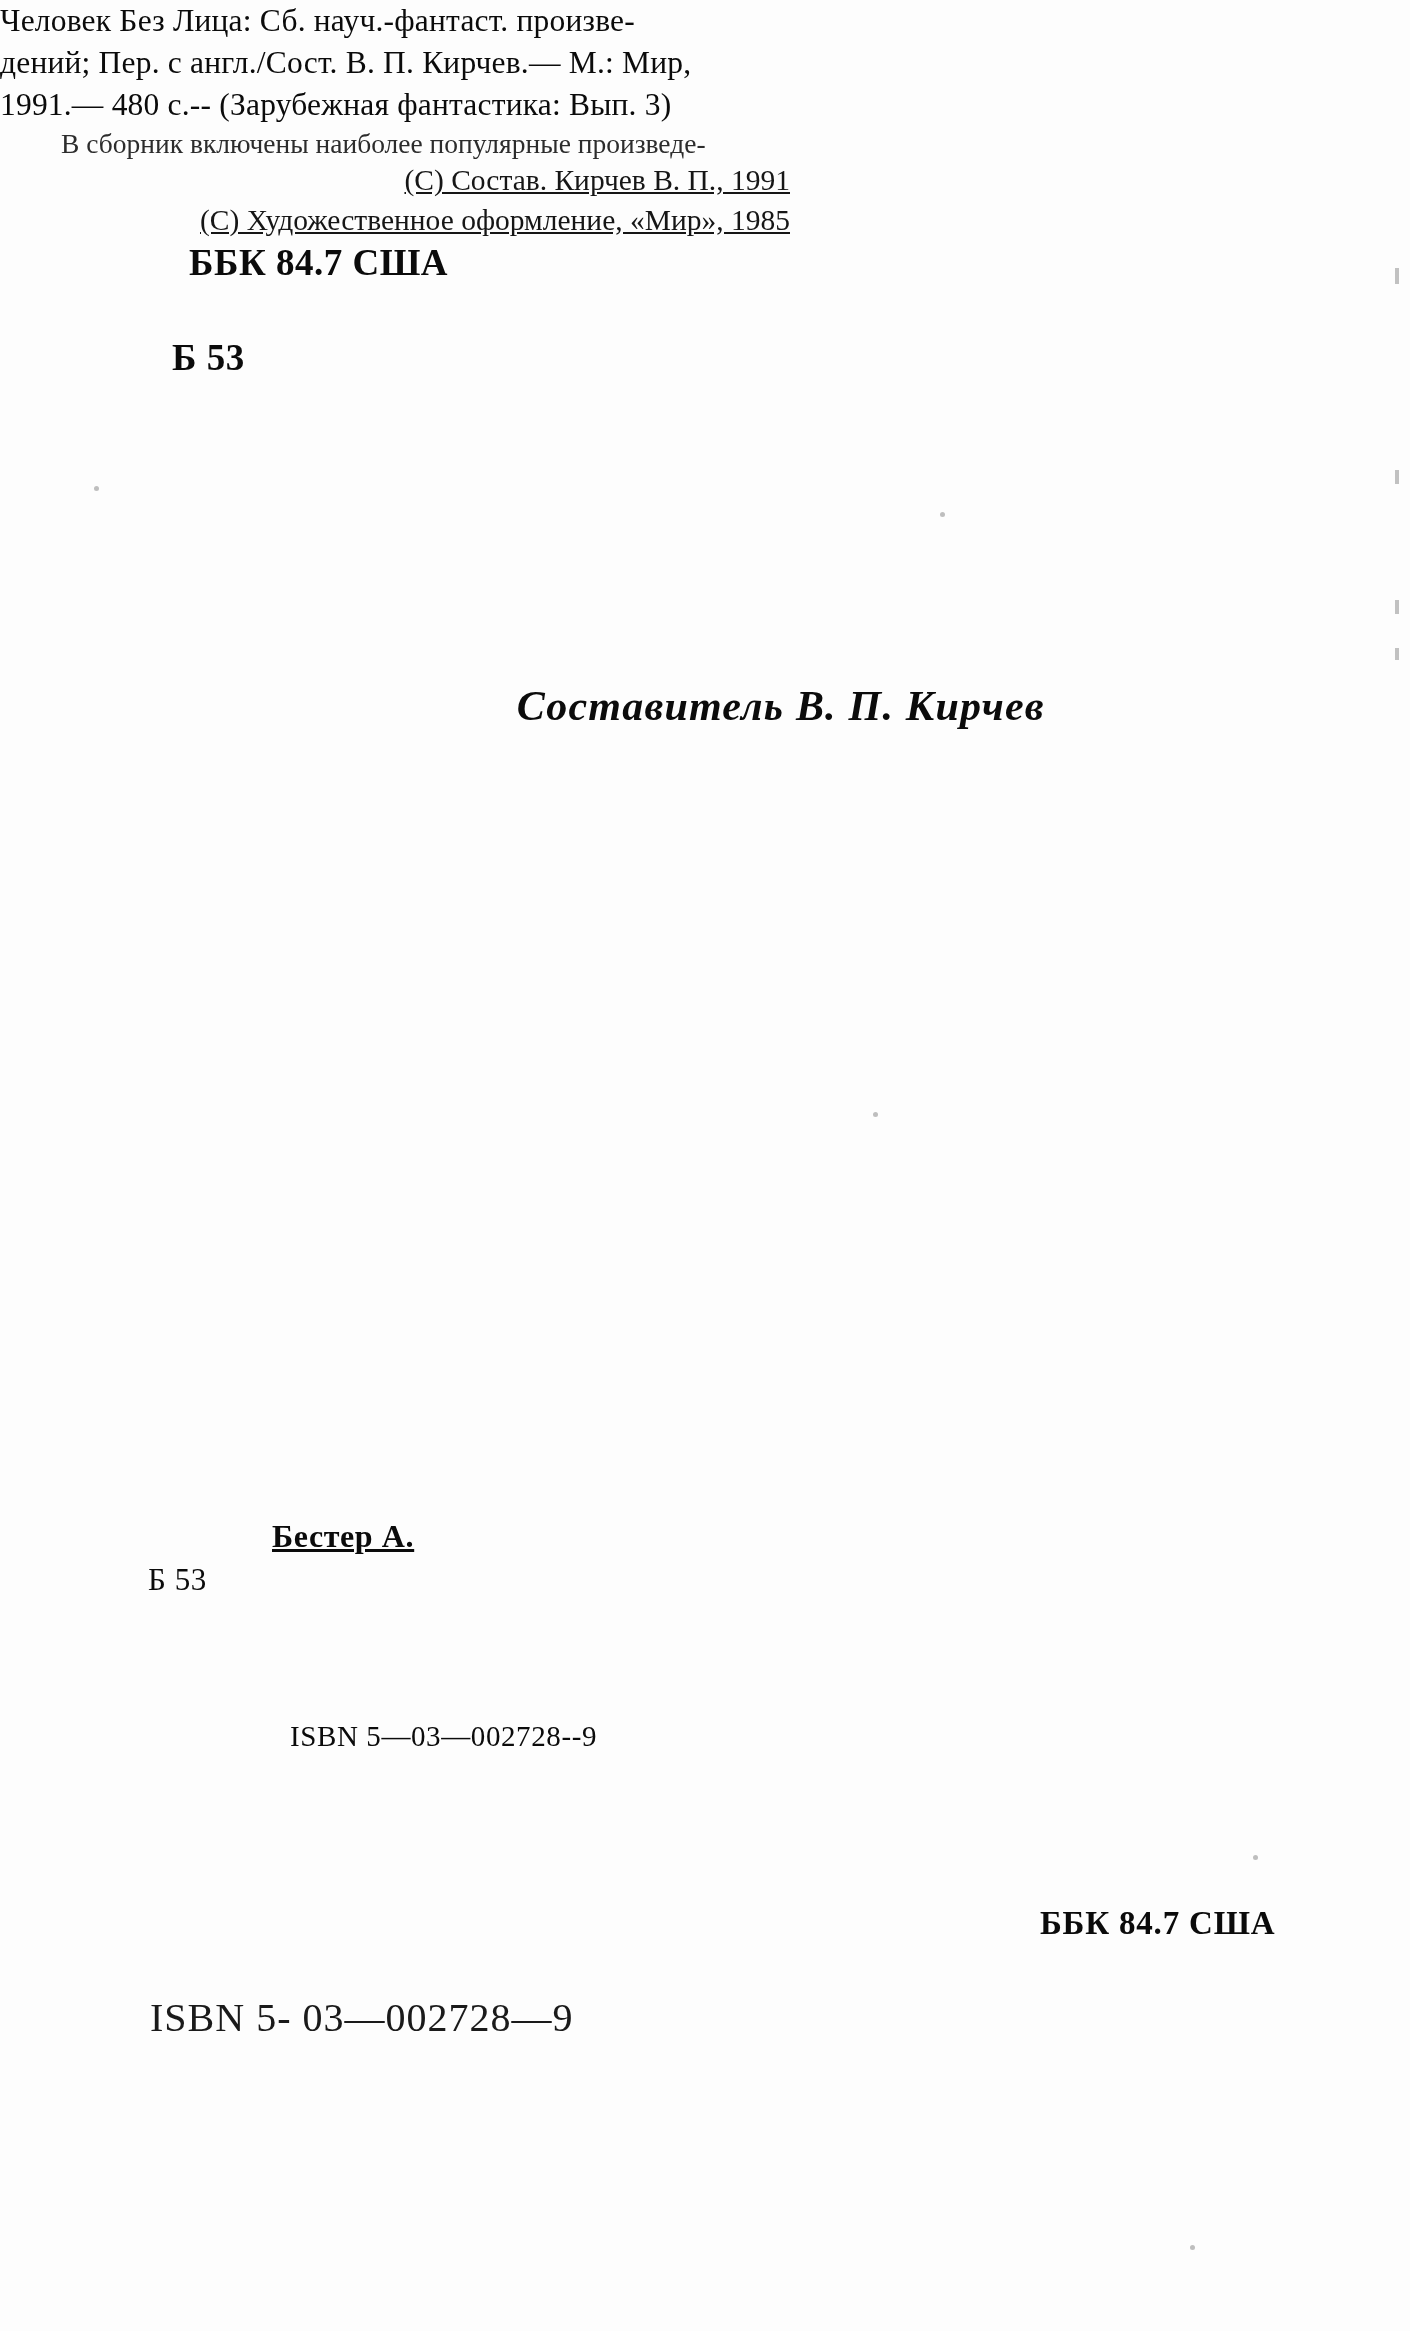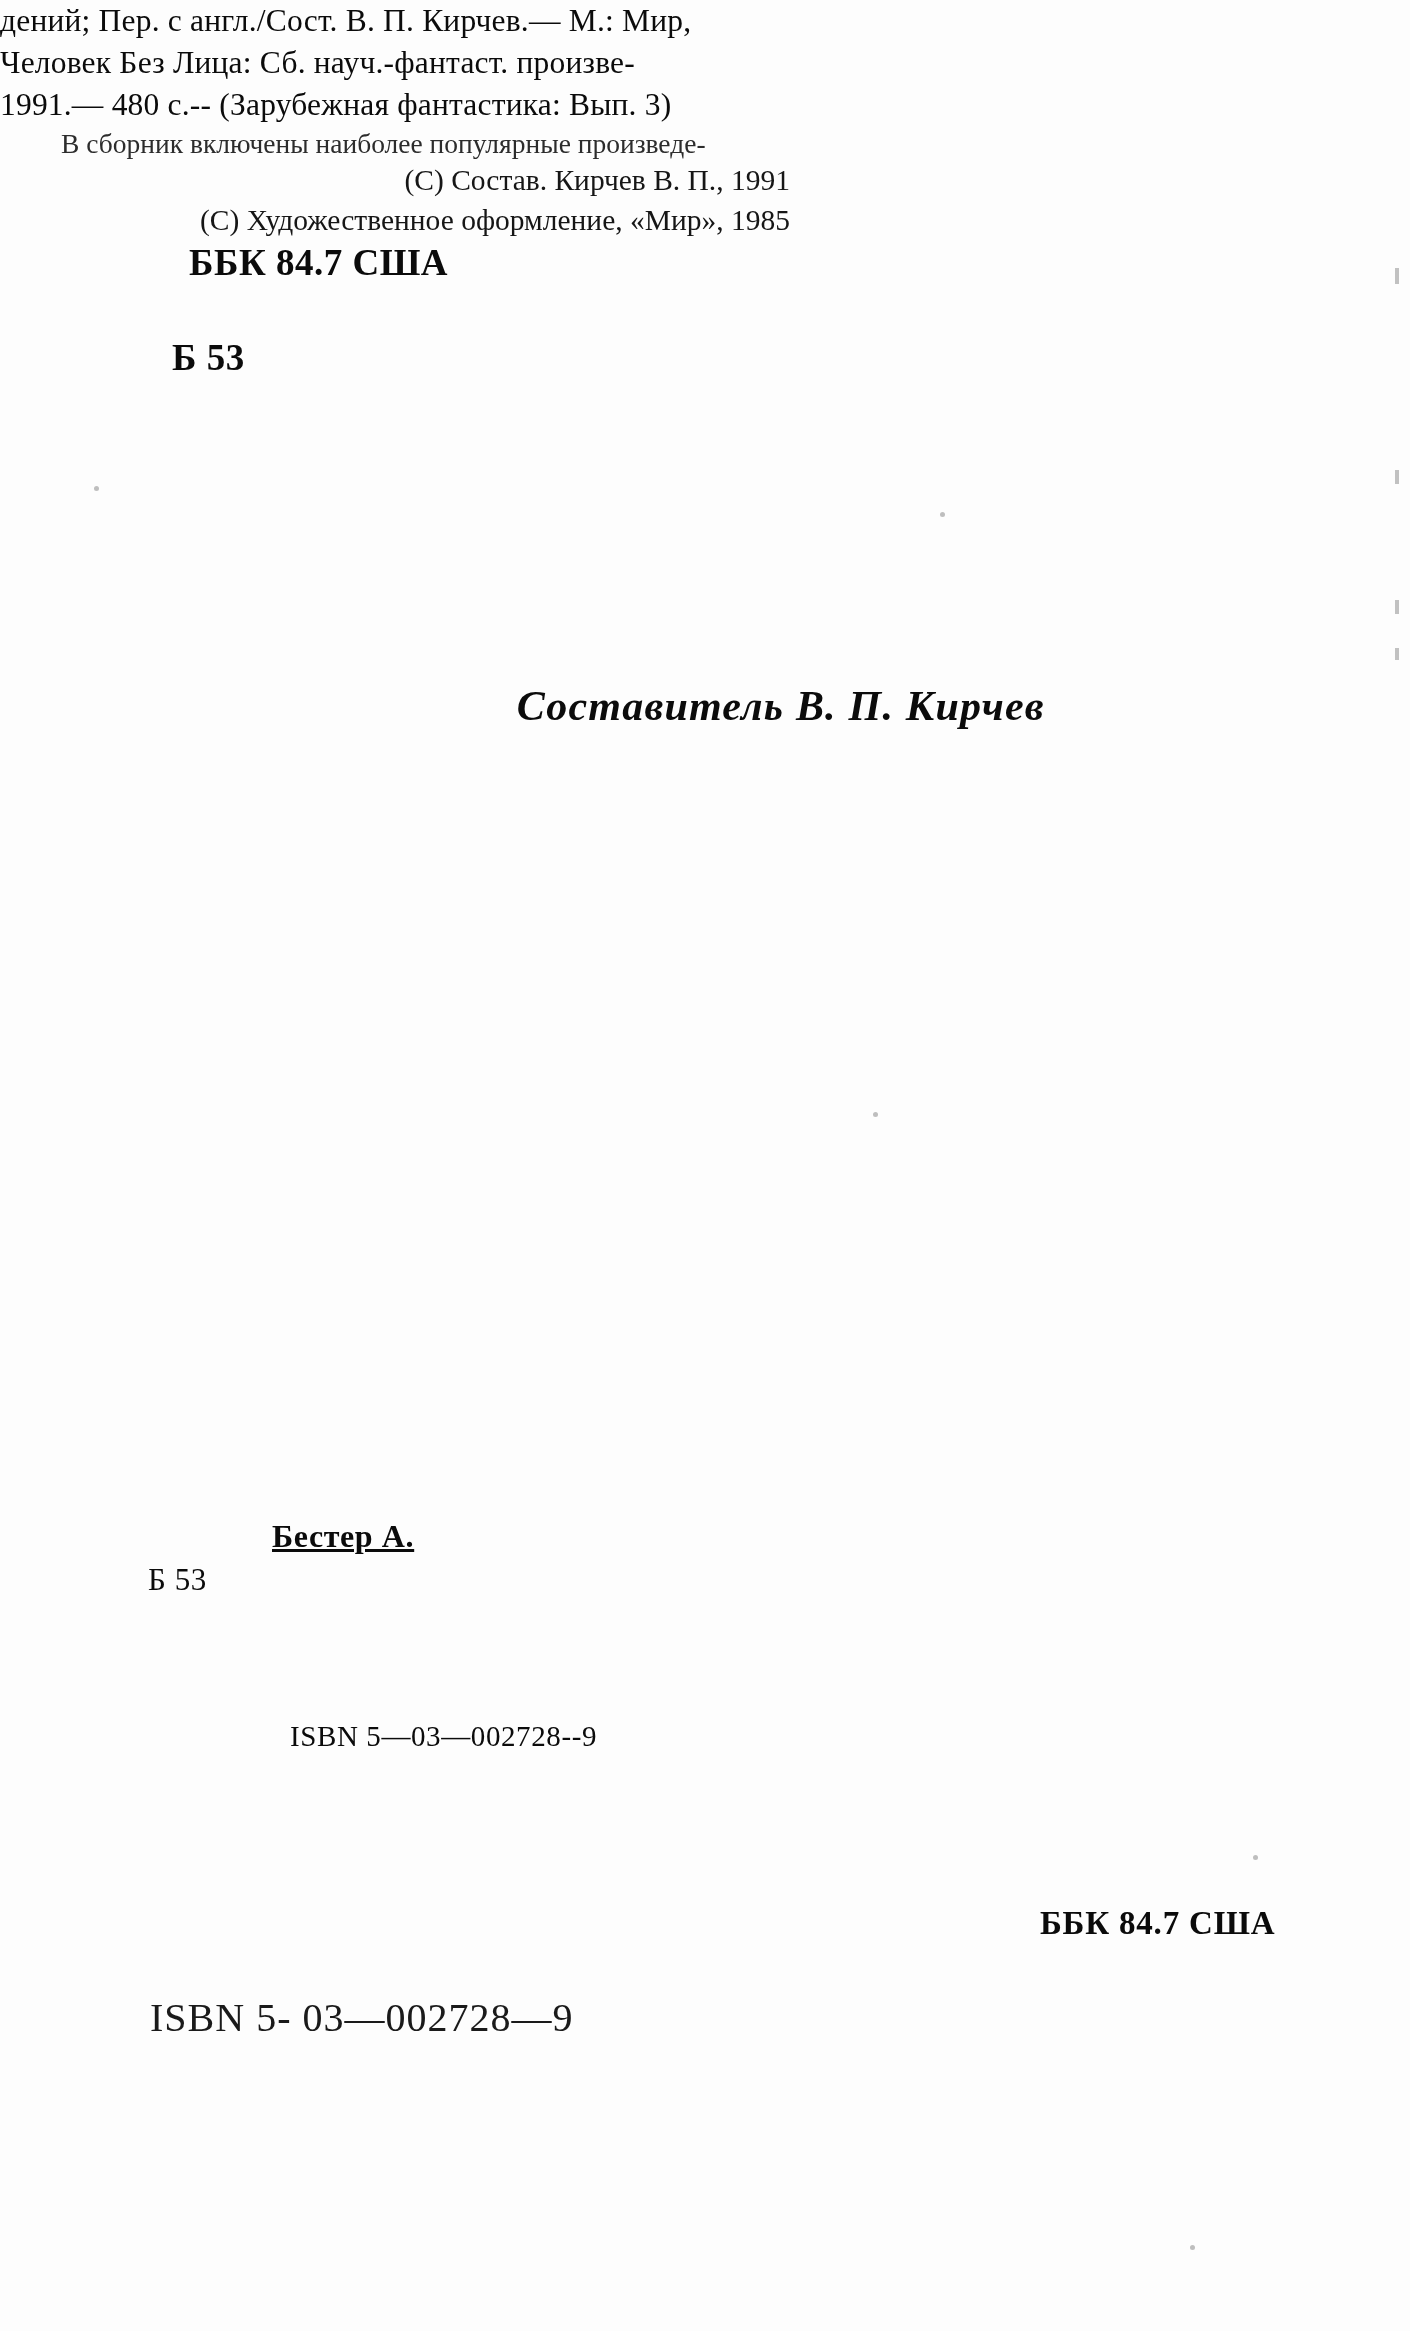--- a/index.html
+++ b/index.html
@@ -129,20 +129,21 @@
     width: 790px;
     font-size: 29.5px;
     line-height: 1.34;
     text-align: right;
     white-space: normal;
     color: #161616;
   }
   .copyright .ln {
     display: block;
     white-space: pre;
+    text-decoration: underline;
   }
 
   
   .speck {
     position: absolute;
     background: #8a8a8a;
     border-radius: 50%;
     opacity: .55;
   }
   .tick {
@@ -162,22 +163,22 @@
   </div>
 
   <div class="tx compiler">
     <span>Составитель В. П. Кирчев</span>
   </div>
 
   <div class="tx cat-author">Бестер А.</div>
   <div class="tx cat-index">Б 53</div>
 
   <div class="cat-body">
+    <span class="ln">Человек Без Лица: Сб. науч.-фантаст. произве-</span>
     <span class="ln">дений; Пер. с англ./Сост. В. П. Кирчев.— М.: Мир,</span>
-    <span class="ln">Человек Без Лица: Сб. науч.-фантаст. произве-</span>
     <span class="ln">1991.— 480 с.-- (Зарубежная фантастика: Вып. 3)</span>
   </div>
 
   <div class="tx cat-isbn">ISBN 5—03—002728--9</div>
 
   <div class="annot">
     <span class="ln first">В сборник включены наиболее популярные произведе-</span>
   </div>
 
   <div class="tx bbk-bottom">ББК 84.7 США</div>

